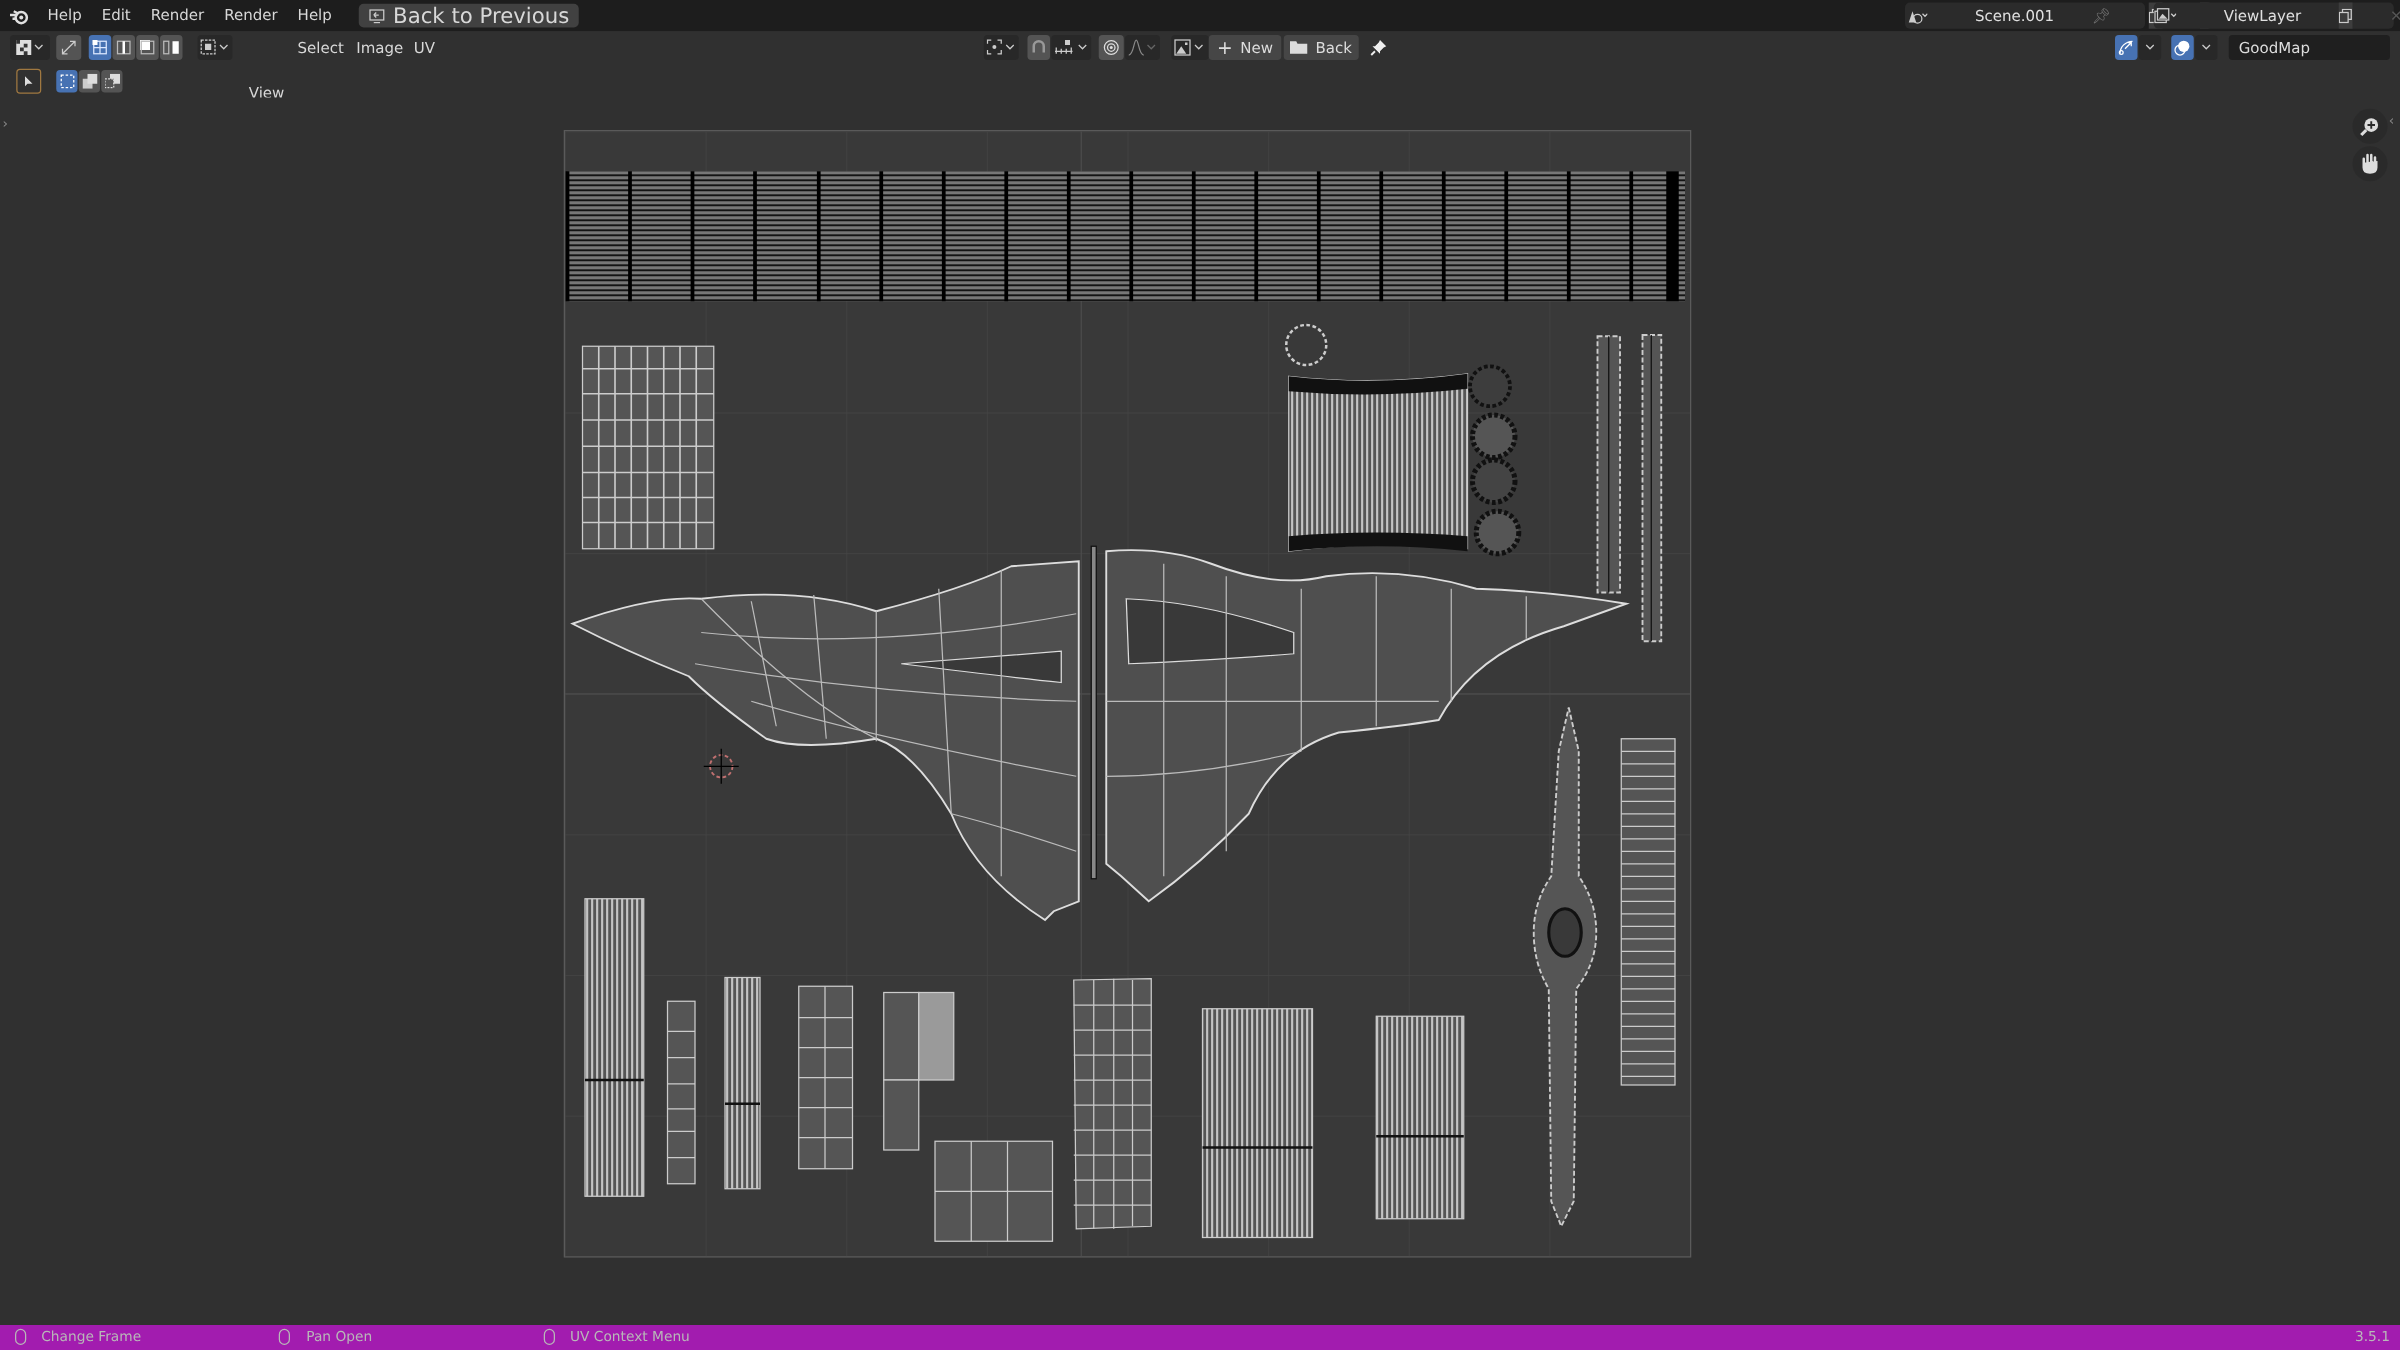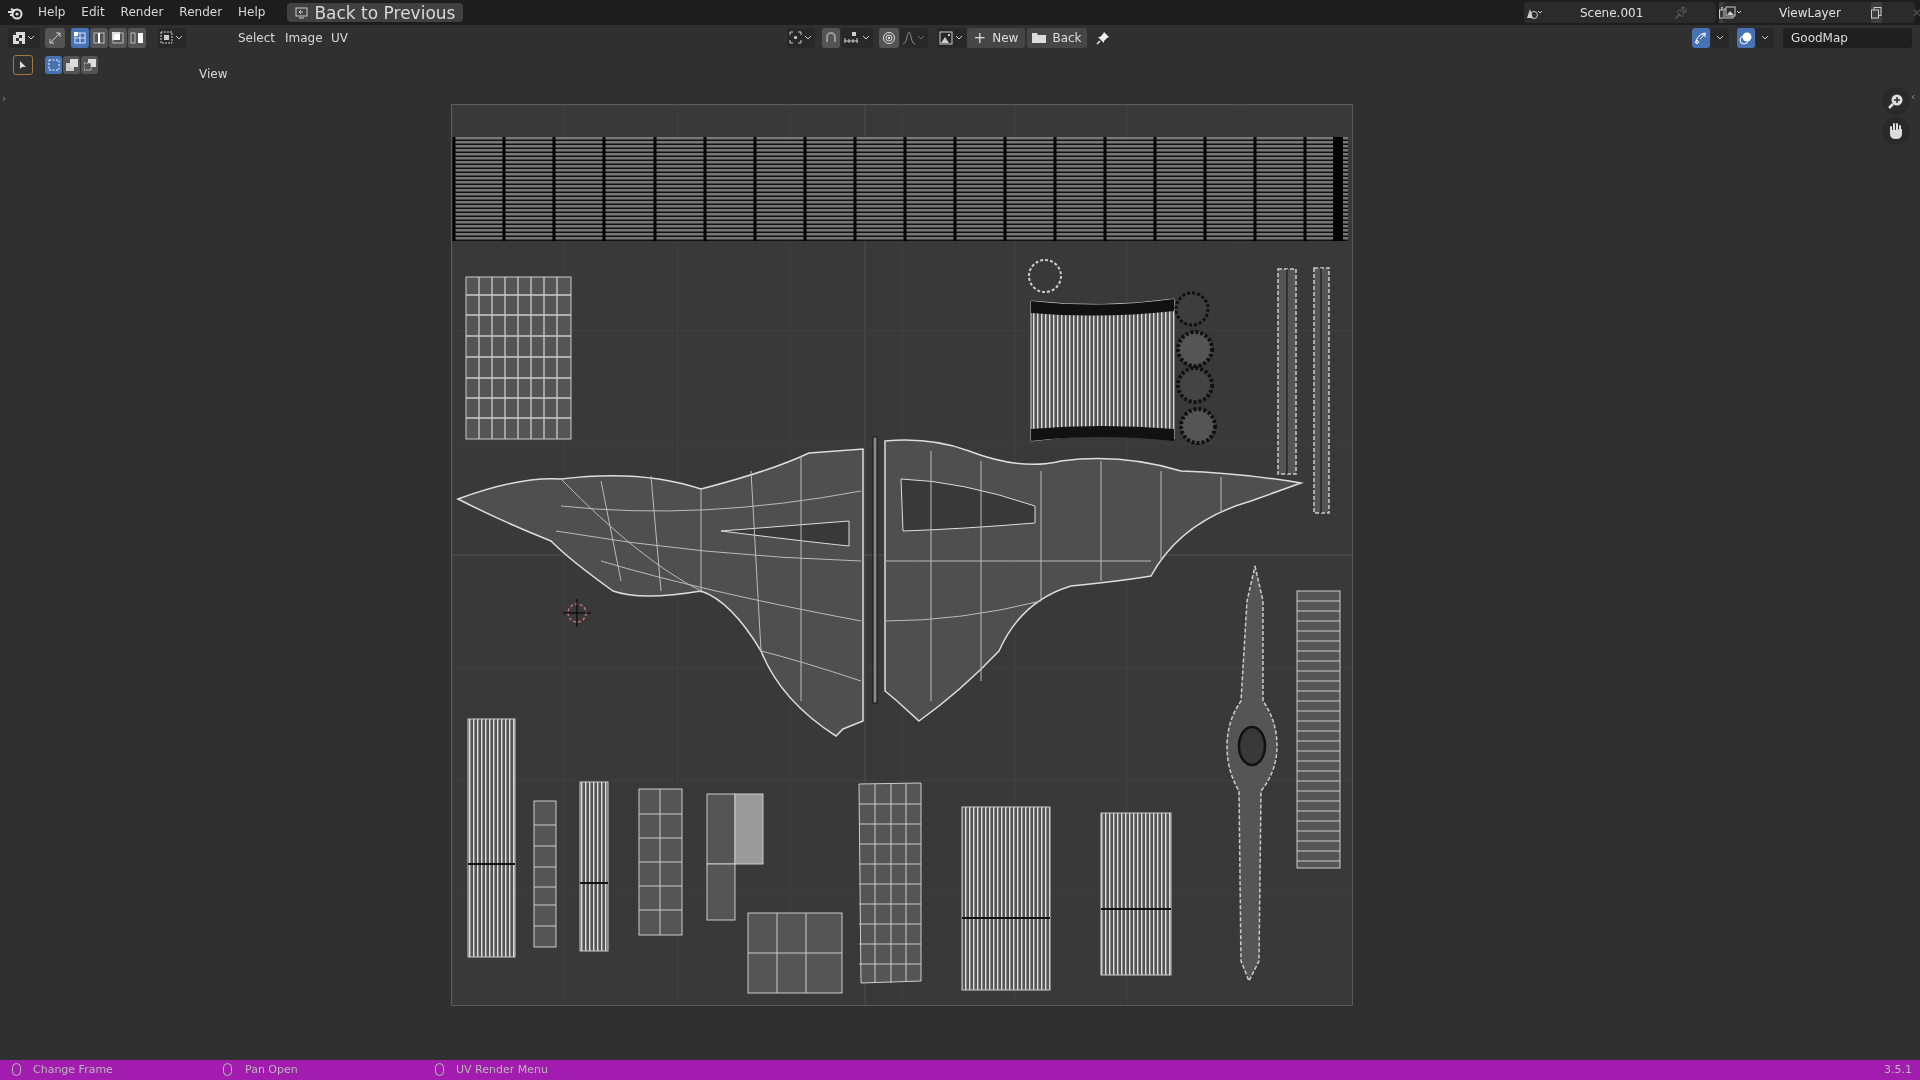--- a/index.html
+++ b/index.html
@@ -375,15 +375,15 @@
     </g>
   </svg>
 </div>
 
 <div class="status">
   <div class="mouse-ico" style="left:12px;"></div>
   <span style="left:33px;">Change Frame</span>
   <div class="mouse-ico" style="left:223px;"></div>
   <span style="left:245px;">Pan Open</span>
   <div class="mouse-ico" style="left:435px;"></div>
-  <span style="left:456px;">UV Render Menu</span>
+  <span style="left:456px;">UV Context Menu</span>
   <span style="left:1884px;">3.5.1</span>
 </div>
 
 </body></html>

